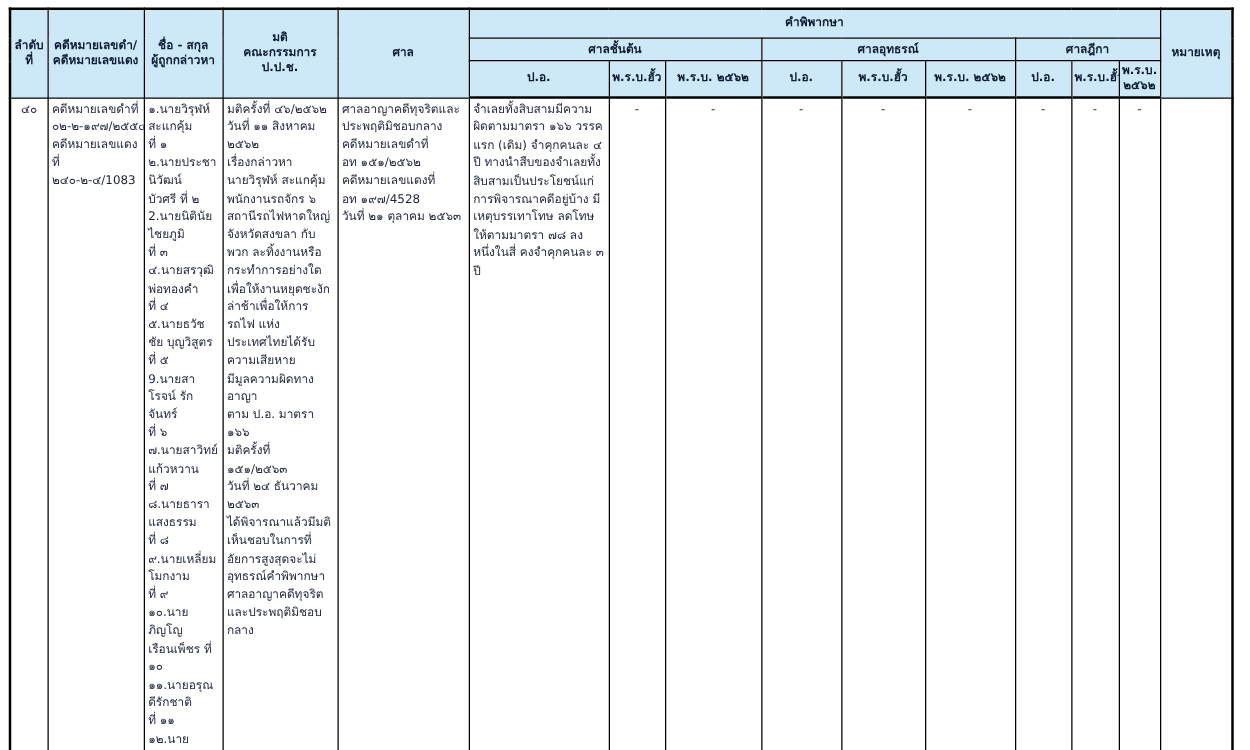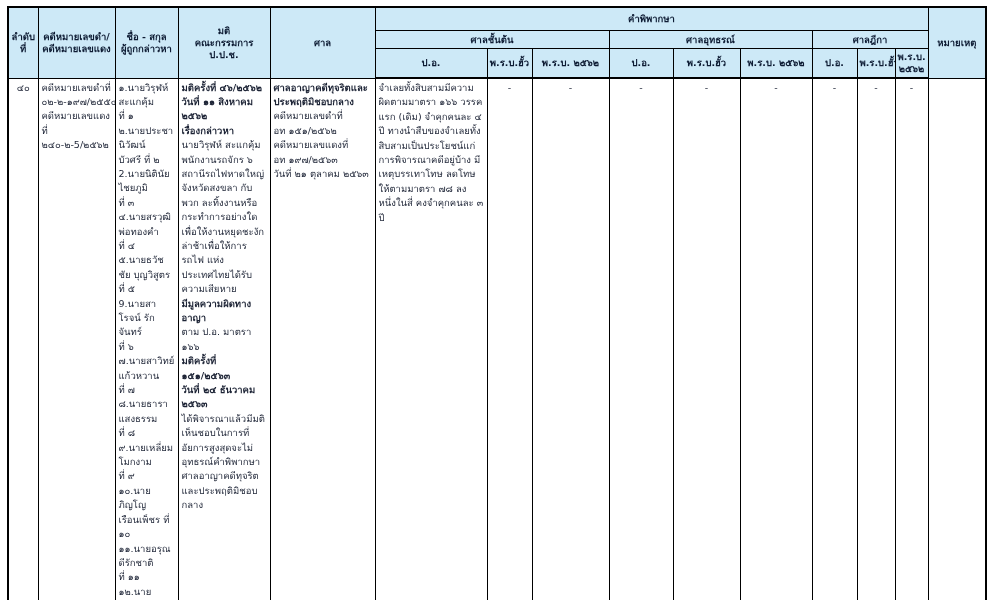--- a/index.html
+++ b/index.html
@@ -51,21 +51,21 @@
     padding: 2px 3px;
     height: 524px;
   }
   td.c-center { text-align: center; }
   td.c-left { text-align: left; }
   td.dash-cell {
     text-align: center;
     color: var(--dash-color, #777777);
     font-size: 9px;
   }
-  .bold-line { font-weight: bold; }
+  .bold-line { font-weight: normal; }
   .cell-lines div { margin: 0; }
 </style>
 </head>
 <body>
 
 <div class="page">
   <table class="case-table">
     <colgroup>
       <col style="width:30px">
         <col style="width:77px">
@@ -115,21 +115,21 @@
         <th>พ.ร.บ. ๒๕๖๒</th>
       </tr>
     </thead>
     <tbody>
       <tr class="body-row">
         <td class="c-center">๔๐</td>
         <td class="c-left cell-lines">
             <div>คดีหมายเลขดำที่</div>
             <div>๐๒-๒-๑๙๗/๒๕๕๔</div>
             <div>คดีหมายเลขแดงที่</div>
-            <div>๒๔๐-๒-5/๒๕๖๒</div>
+            <div>๒๔๐-๒-๔/1083</div>
           </td>
         <td class="c-left cell-lines">
             <div>๑.นายวิรุฬห์ สะแกคุ้ม</div>
             <div>ที่ ๑</div>
             <div>๒.นายประชานิวัฒน์</div>
             <div>บัวศรี ที่ ๒</div>
             <div>2.นายนิตินัย ไชยภูมิ</div>
             <div>ที่ ๓</div>
             <div>๔.นายสรวุฒิ พ่อทองคำ</div>
             <div>ที่ ๔</div>
@@ -158,21 +158,21 @@
             <div>ตาม ป.อ. มาตรา ๑๖๖</div>
             <div class="bold-line">มติครั้งที่ ๑๕๑/๒๕๖๓</div>
             <div class="bold-line">วันที่ ๒๔ ธันวาคม ๒๕๖๓</div>
             <div>ได้พิจารณาแล้วมีมติเห็นชอบในการที่อัยการสูงสุดจะไม่อุทธรณ์คำพิพากษาศาลอาญาคดีทุจริตและประพฤติมิชอบกลาง</div>
           </td>
         <td class="c-left cell-lines">
             <div class="bold-line">ศาลอาญาคดีทุจริตและประพฤติมิชอบกลาง</div>
             <div>คดีหมายเลขดำที่</div>
             <div>อท ๑๕๑/๒๕๖๒</div>
             <div>คดีหมายเลขแดงที่</div>
-            <div>อท ๑๙๗/๒๕๖๓</div>
+            <div>อท ๑๙๗/4528</div>
             <div>วันที่ ๒๑ ตุลาคม ๒๕๖๓</div>
           </td>
         <td class="c-left">จำเลยทั้งสิบสามมีความผิดตามมาตรา ๑๖๖ วรรคแรก (เดิม) จำคุกคนละ ๔ ปี ทางนำสืบของจำเลยทั้งสิบสามเป็นประโยชน์แก่การพิจารณาคดีอยู่บ้าง มีเหตุบรรเทาโทษ ลดโทษให้ตามมาตรา ๗๘ ลงหนึ่งในสี่ คงจำคุกคนละ ๓ ปี</td>
         <td class="dash-cell">-</td>
         <td class="dash-cell">-</td>
         <td class="dash-cell">-</td>
         <td class="dash-cell">-</td>
         <td class="dash-cell">-</td>
         <td class="dash-cell">-</td>
         <td class="dash-cell">-</td>

